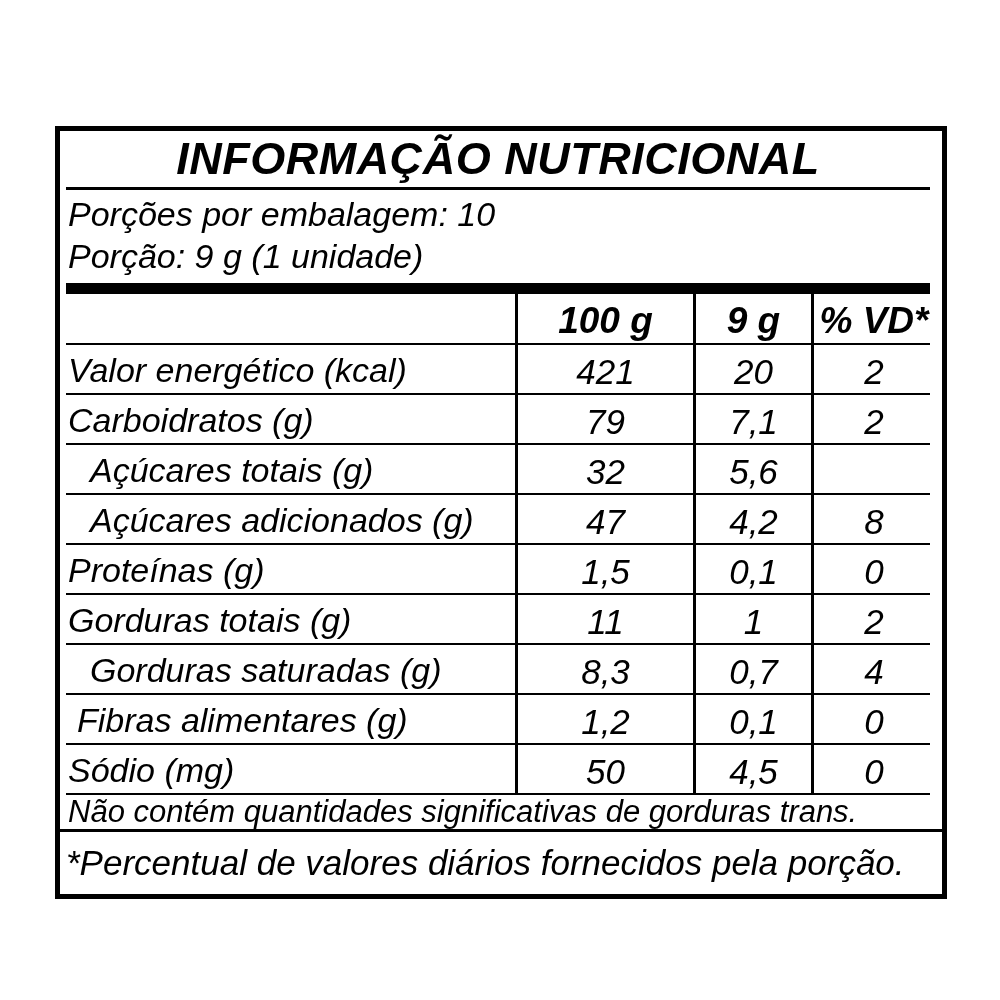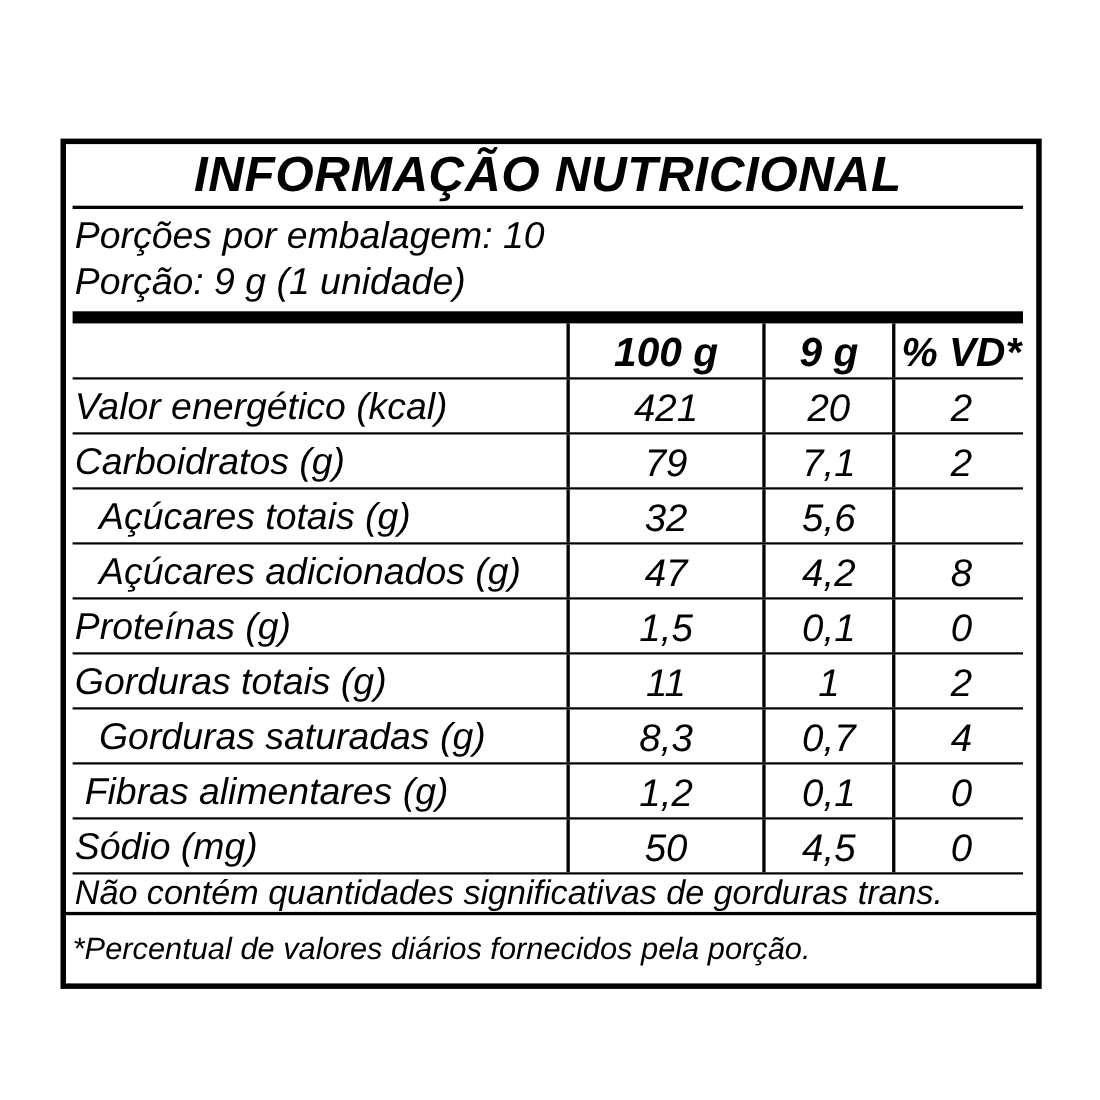--- a/index.html
+++ b/index.html
@@ -75,21 +75,21 @@
     font-size:31px; white-space:nowrap;
   }
   .full-sep {
     height:3px; flex:none;
     background:#000000;
     margin:0 -12px 0 -6px;
   }
   .footnote-row {
     flex:1 1 auto;
     display:flex; align-items:center;
-    font-size:28px; white-space:nowrap;
+    font-size:35px; white-space:nowrap;
   }
 </style>
 </head>
 <body>
 
 <div class="stage">
   <div class="label-box">
     <div class="inner">
 
       <div class="title-row">INFORMAÇÃO NUTRICIONAL</div>

